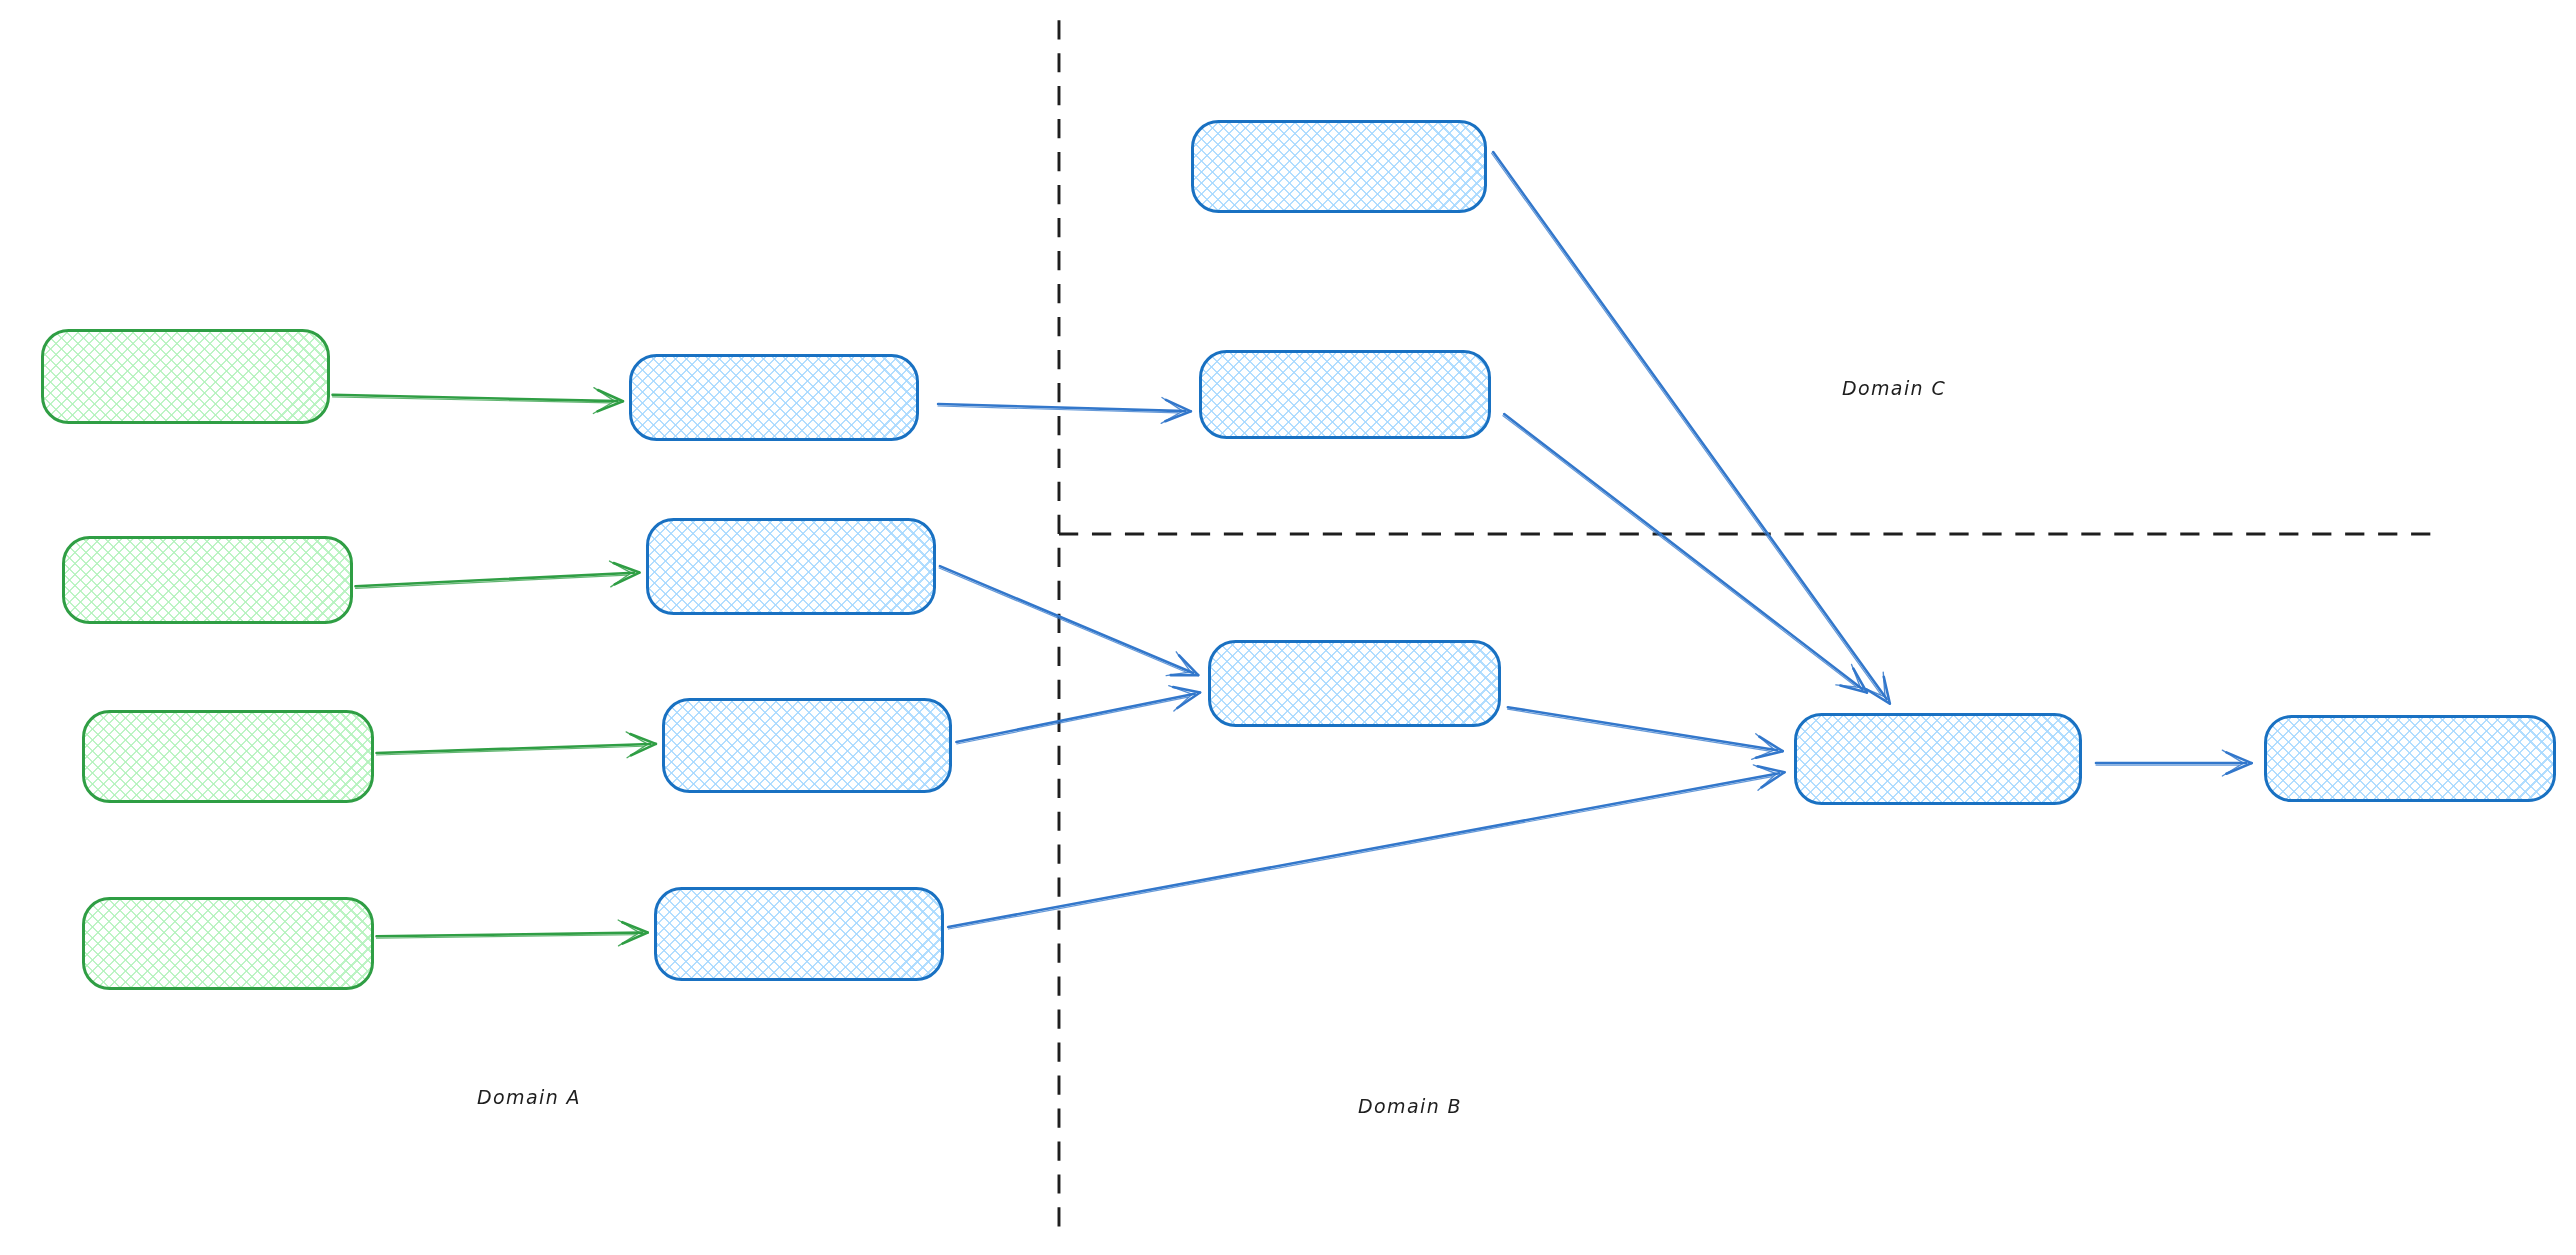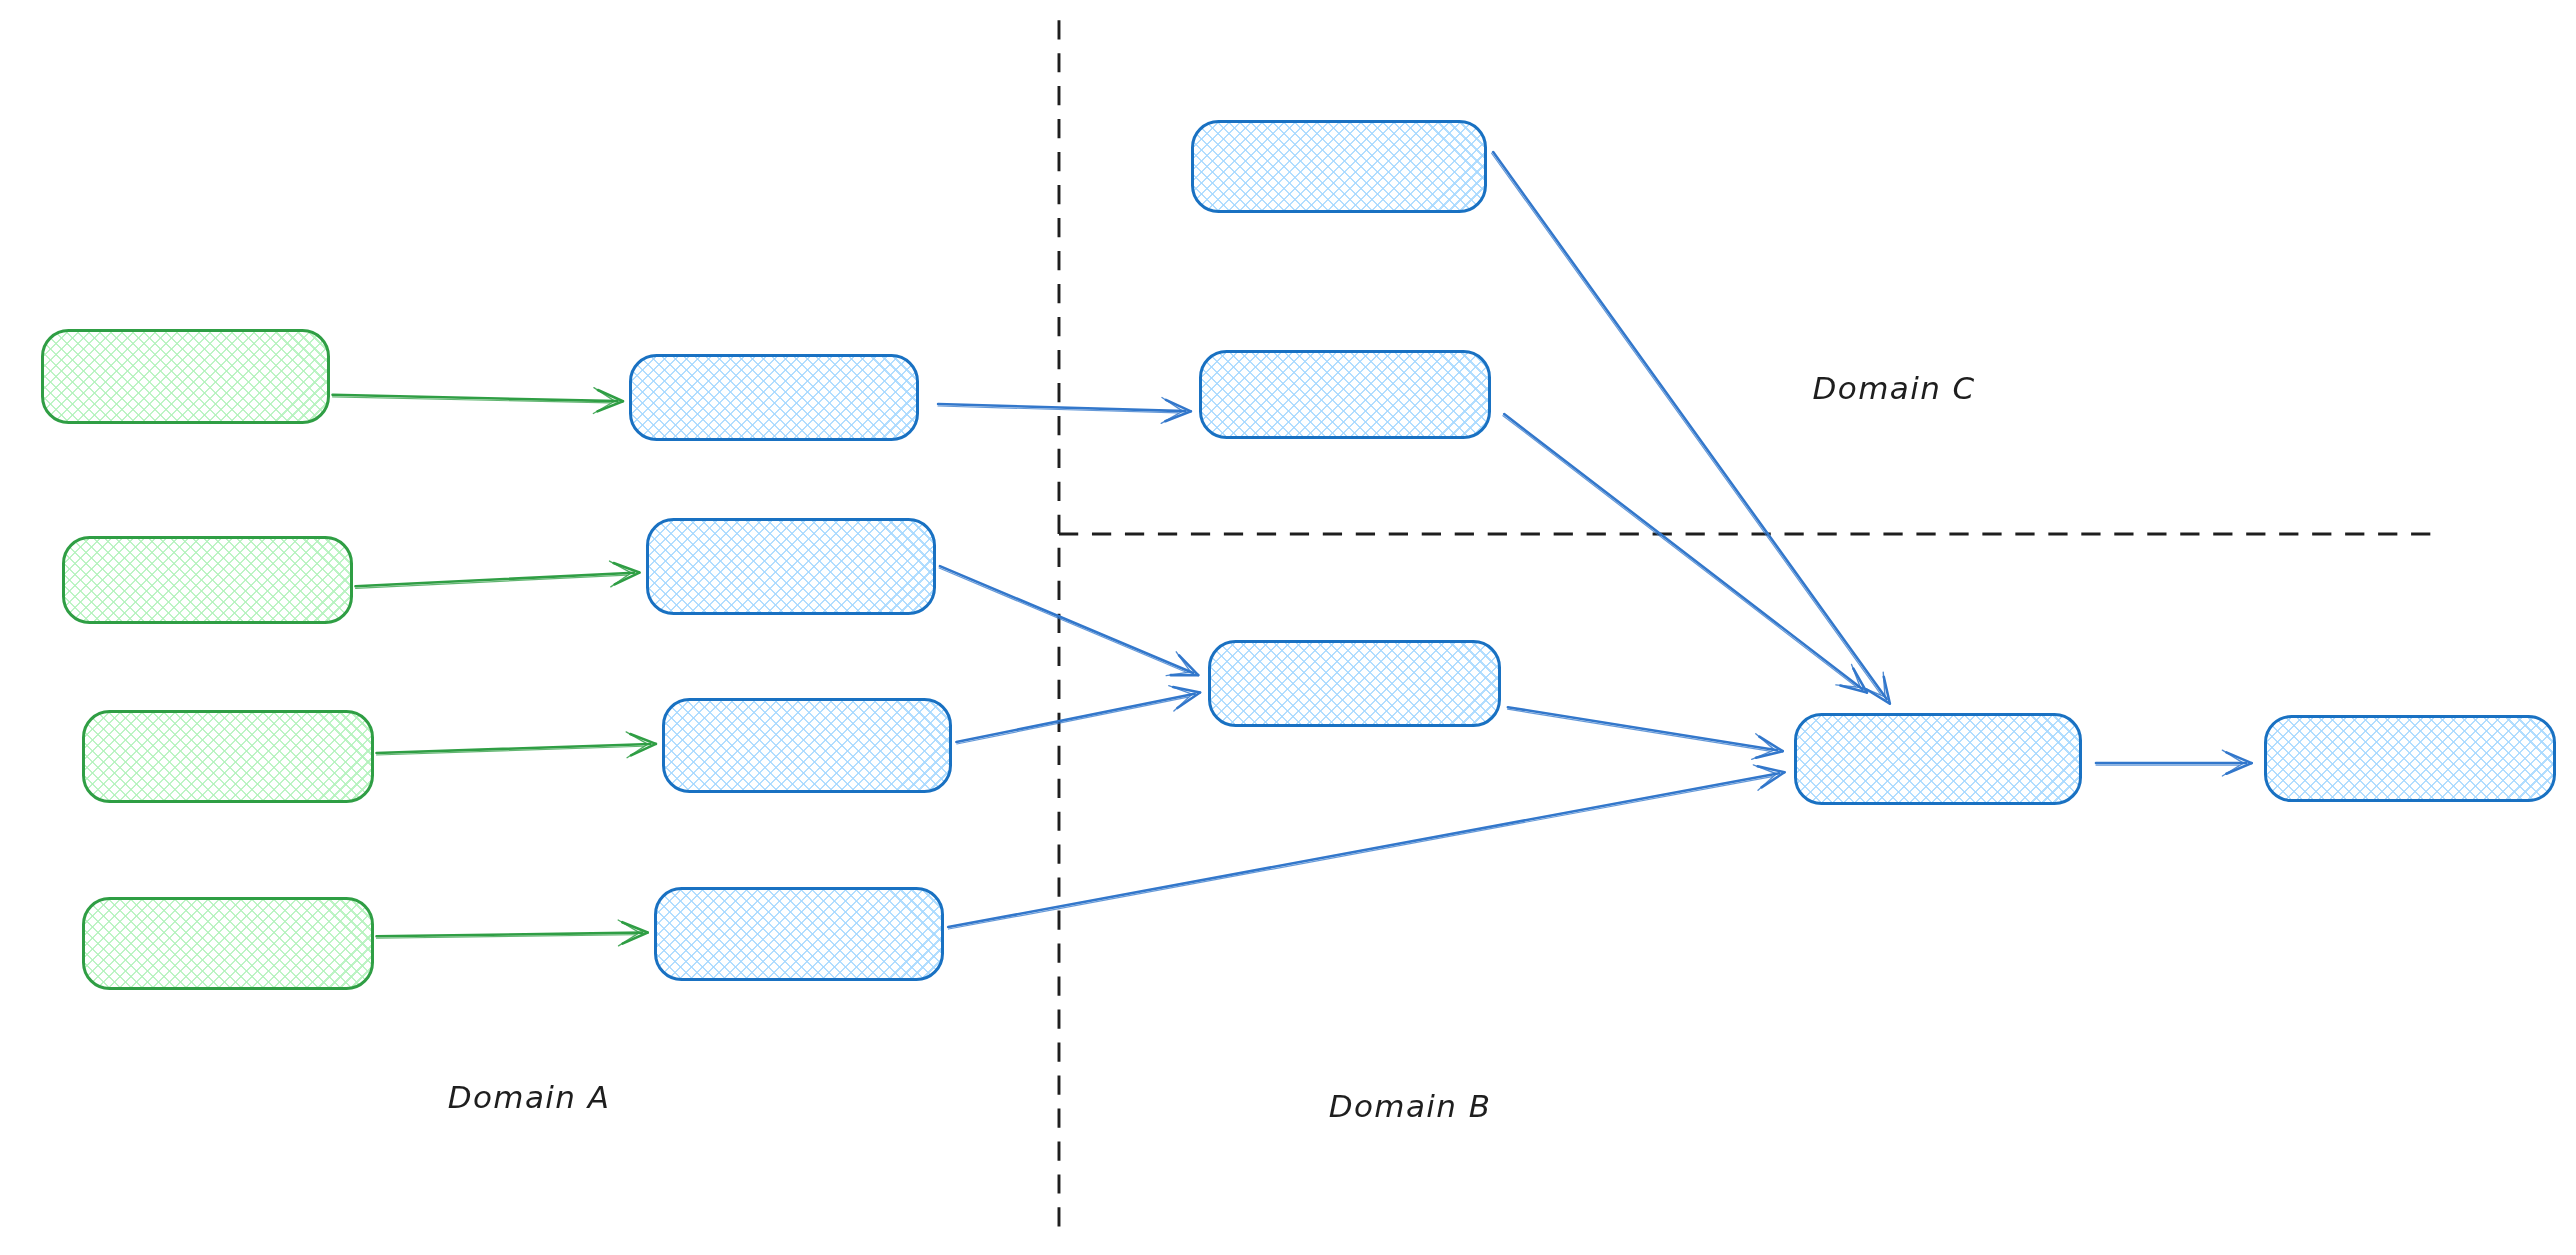--- a/index.html
+++ b/index.html
@@ -32,21 +32,21 @@
   }
   .node.blue {
     border: 3.2px solid var(--blue-stroke, #1971c2);
     background-image:
       repeating-linear-gradient(45deg,  var(--blue-hatch) 0 1.5px, transparent 1.5px 7.8px),
       repeating-linear-gradient(135deg, var(--blue-hatch) 0 1.5px, transparent 1.5px 7.8px);
   }
   .domain-label {
     position: absolute;
     transform: translate(-50%, -50%);
-    font-size: 31px;
+    font-size: 19px;
     font-weight: 500;
     letter-spacing: 1.4px;
     color: var(--label-color, #1e1e1e);
     white-space: nowrap;
     font-style: italic;
   }
 </style>
 </head>
 <body style="background: rgb(255, 255, 255);">
 

